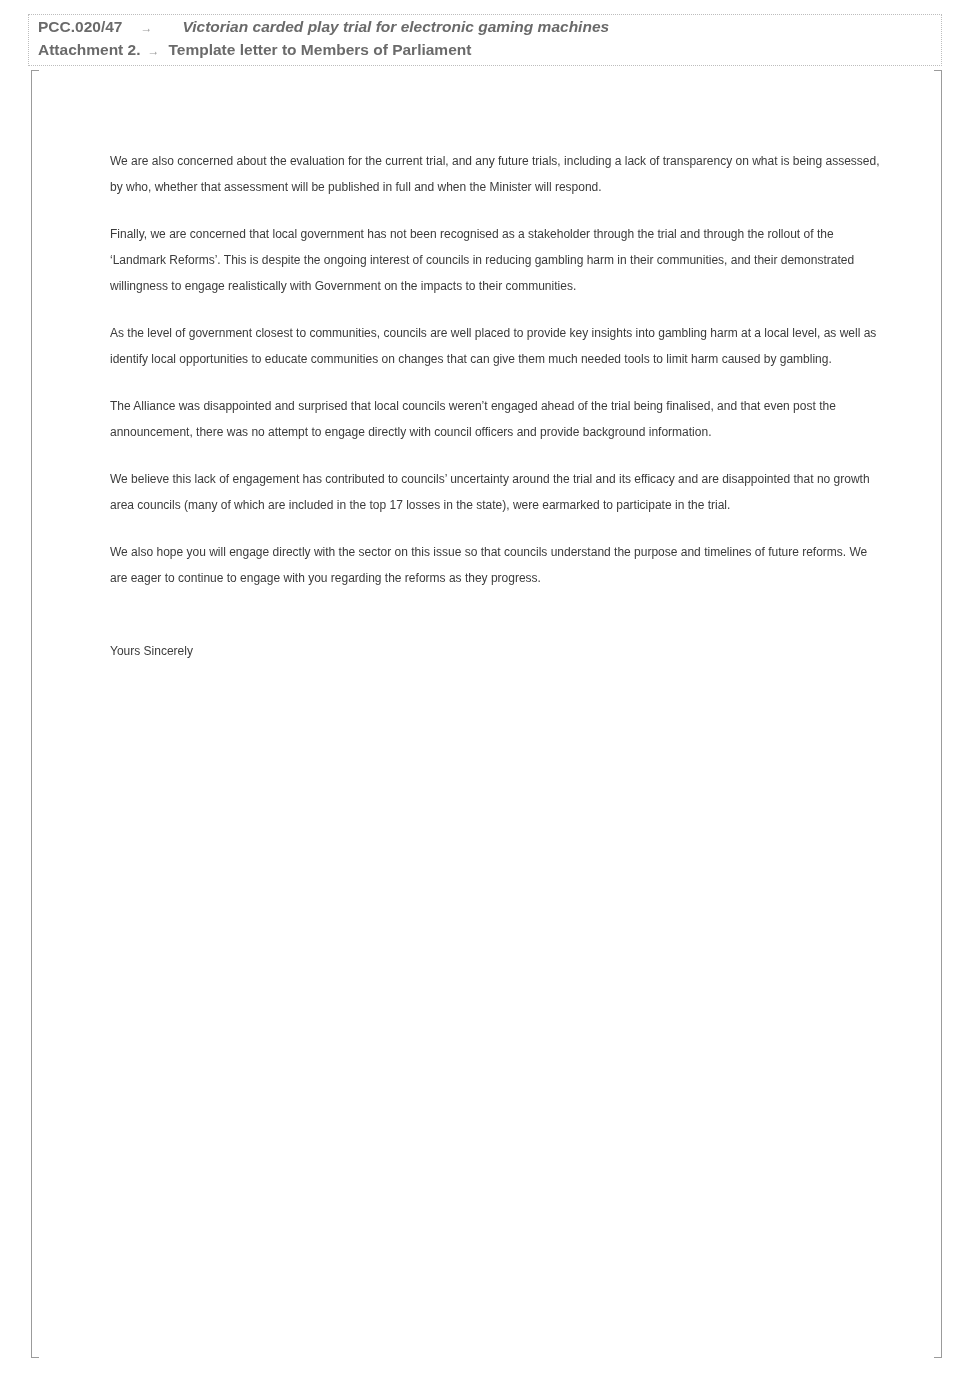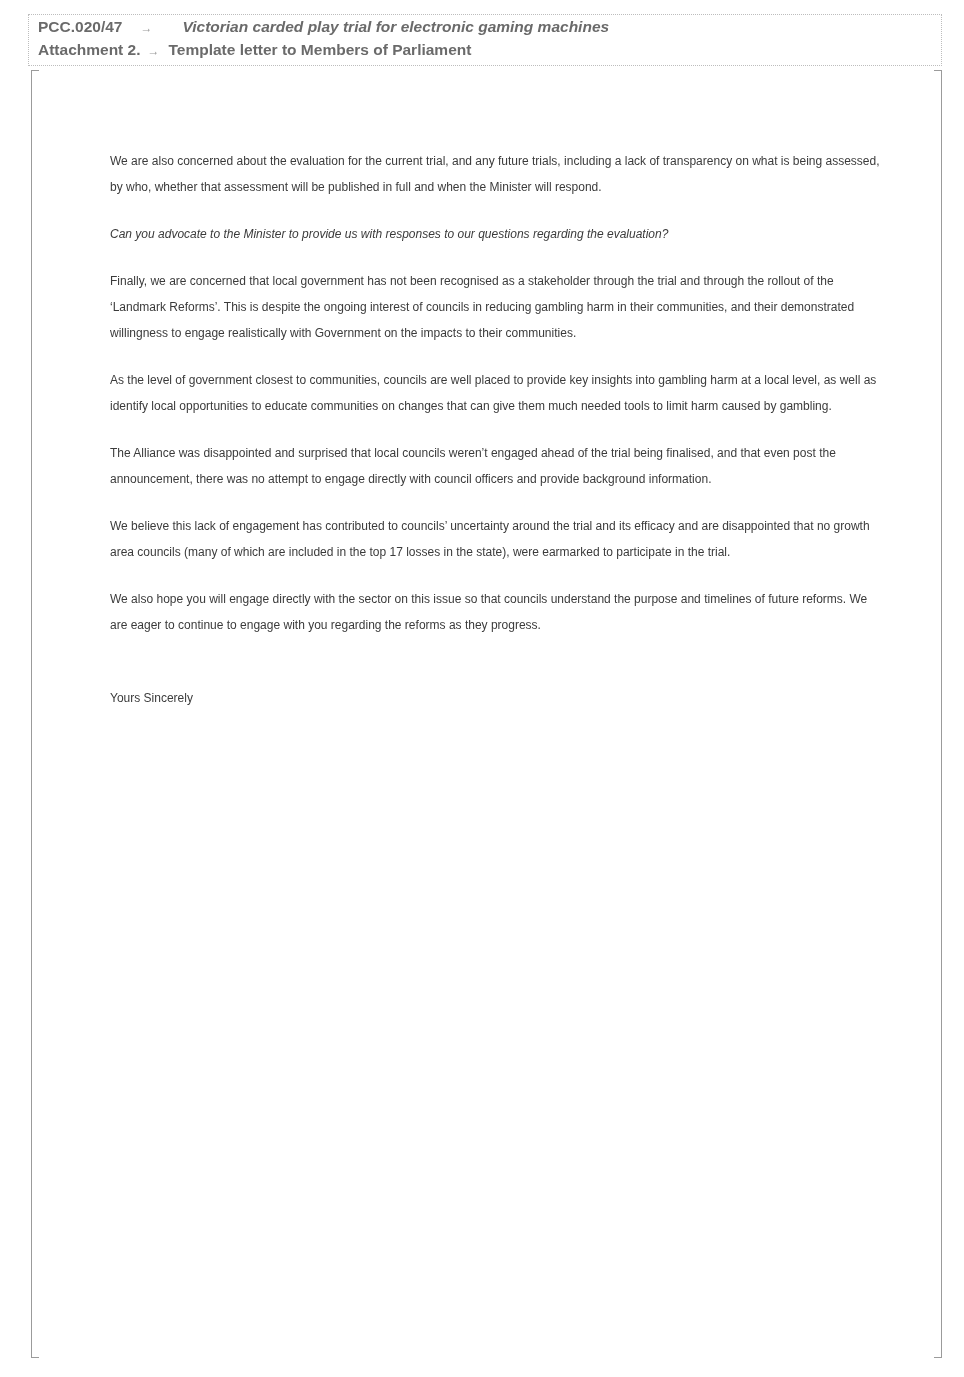--- a/index.html
+++ b/index.html
@@ -107,21 +107,20 @@
       <span class="arrow">→</span>
       <span class="title">Template letter to Members of Parliament</span>
     </div>
   </div>
 
   <div class="boundary boundary-left"></div>
   <div class="boundary boundary-right"></div>
 
   <div class="content">
     <p>We are also concerned about the evaluation for the current trial, and any future trials, including a lack of transparency on what is being assessed, by who, whether that assessment will be published in full and when the Minister will respond.</p>
-    <p class="italic">Can you advocate to the Minister to provide us with responses to our questions regarding the evaluation?</p>
     <p>Finally, we are concerned that local government has not been recognised as a stakeholder through the trial and through the rollout of the ‘Landmark Reforms’. This is despite the ongoing interest of councils in reducing gambling harm in their communities, and their demonstrated willingness to engage realistically with Government on the impacts to their communities.</p>
     <p>As the level of government closest to communities, councils are well placed to provide key insights into gambling harm at a local level, as well as identify local opportunities to educate communities on changes that can give them much needed tools to limit harm caused by gambling.</p>
     <p>The Alliance was disappointed and surprised that local councils weren’t engaged ahead of the trial being finalised, and that even post the announcement, there was no attempt to engage directly with council officers and provide background information.</p>
     <p>We believe this lack of engagement has contributed to councils’ uncertainty around the trial and its efficacy and are disappointed that no growth area councils (many of which are included in the top 17 losses in the state), were earmarked to participate in the trial.</p>
     <p>We also hope you will engage directly with the sector on this issue so that councils understand the purpose and timelines of future reforms. We are eager to continue to engage with you regarding the reforms as they progress.</p>
     <p class="closing">Yours Sincerely</p>
   </div>
 
 </div>
 

